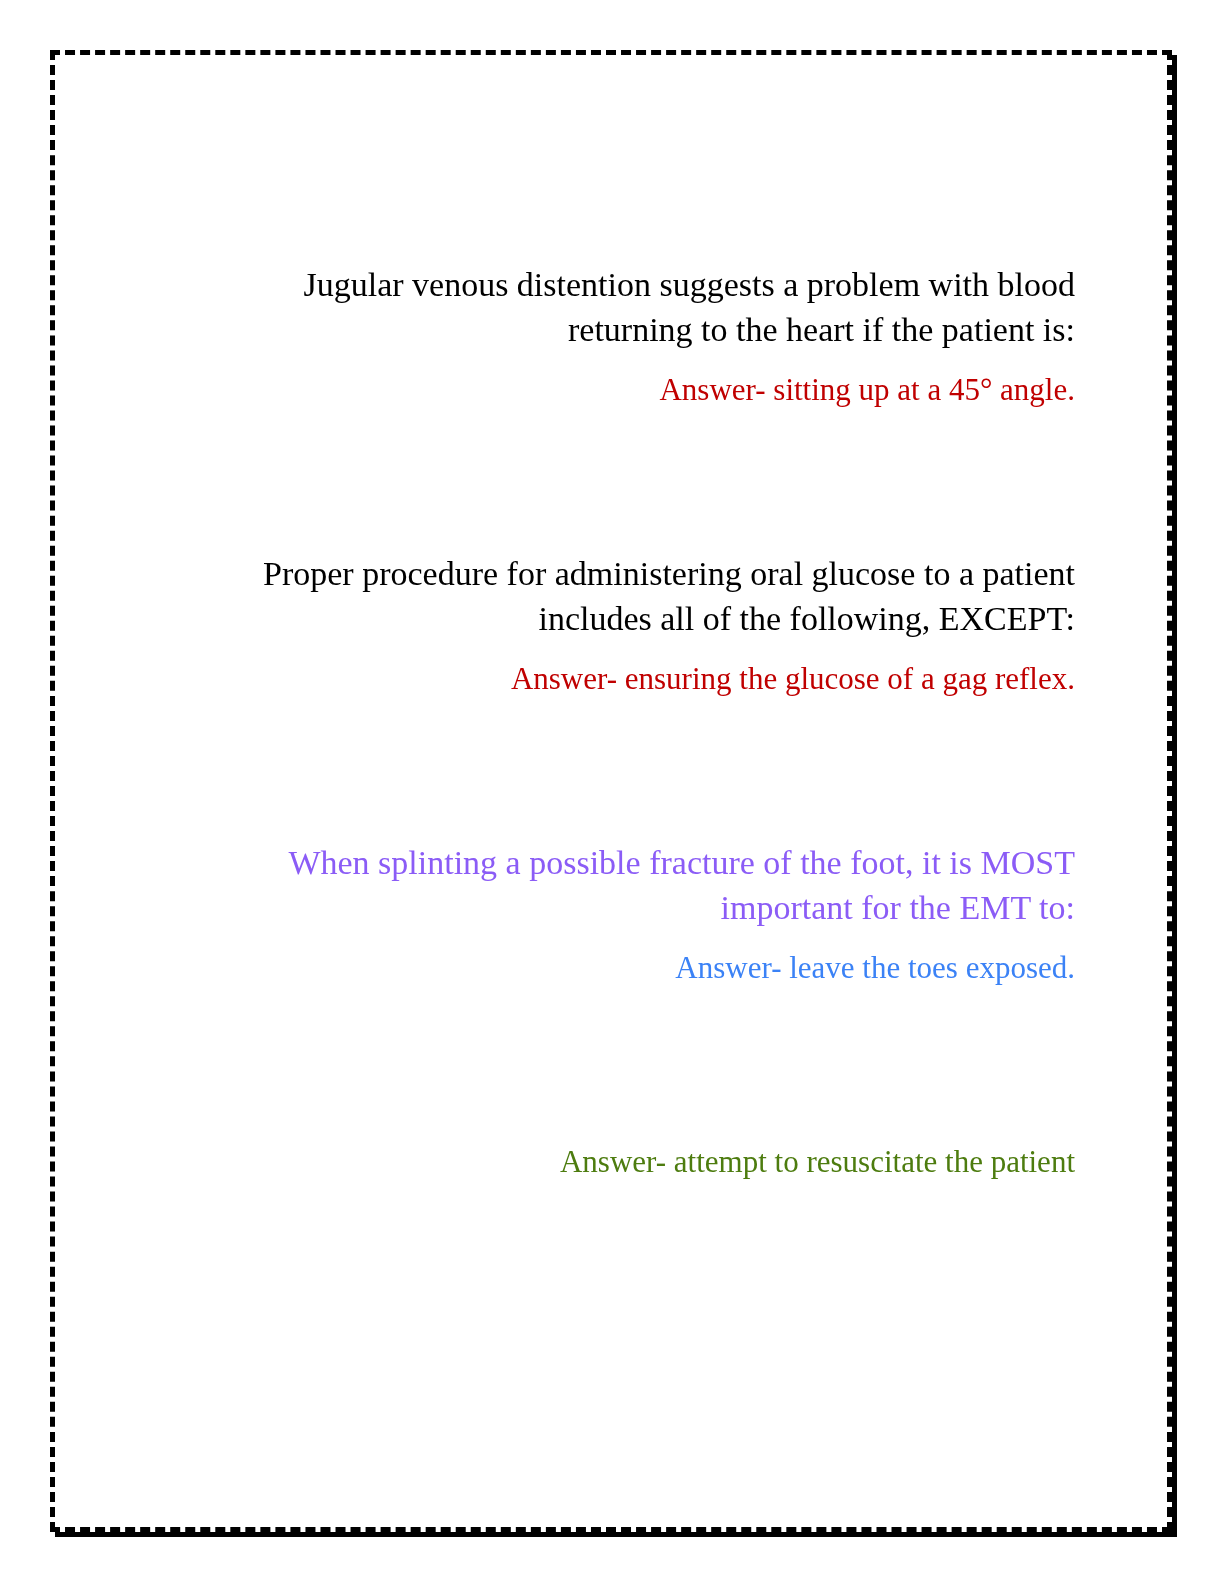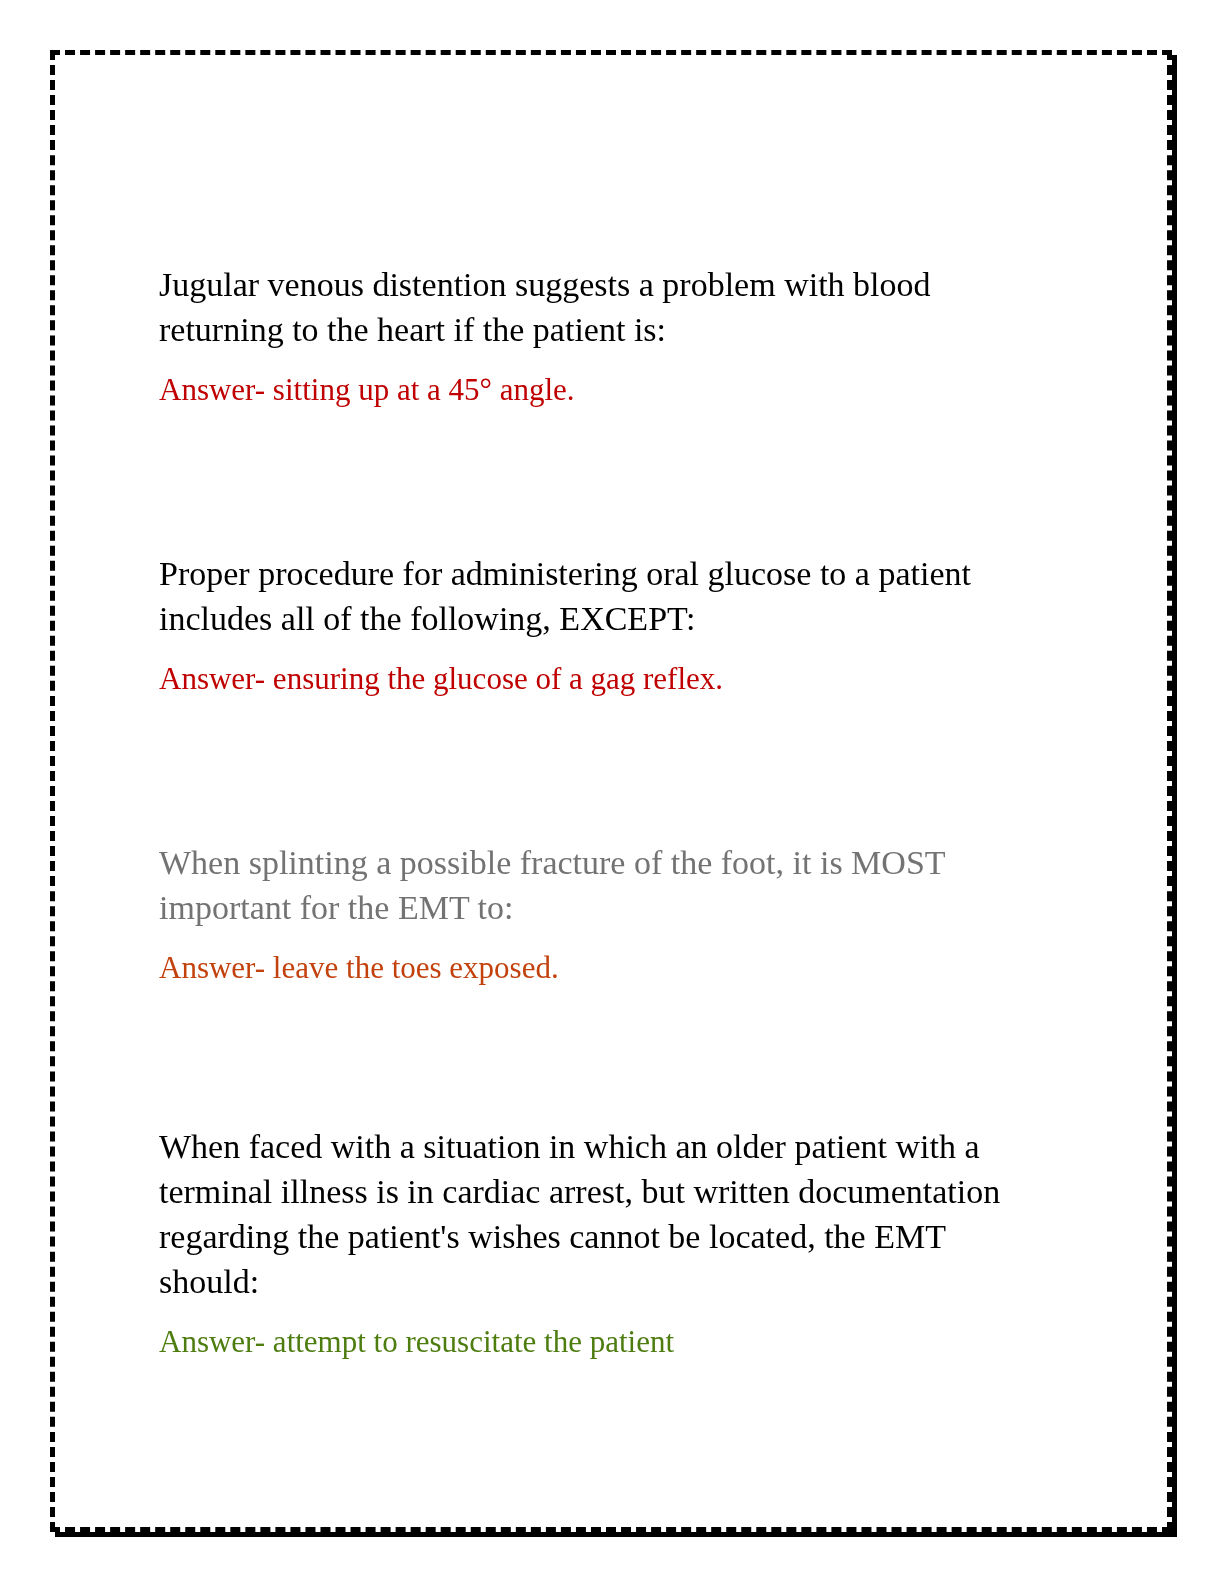--- a/index.html
+++ b/index.html
@@ -27,22 +27,23 @@
     background: transparent;
   }
   .content {
     position: absolute;
     left: 143px;
     top: 0;
     width: 930px;
   }
   .qa-block {
     position: absolute;
-    left: 16px;
+    left: 2px;
     width: 930px;
+    text-align: right;
   }
   .qa-block.b1 { top: 262px; }
   .qa-block.b2 { top: 551px; }
   .qa-block.b3 { top: 840px; }
   .qa-block.b4 { top: 1124px; }
   .question {
     margin: 0;
     font-size: 34px;
     line-height: 45px;
     color: #000000;
@@ -69,27 +70,23 @@
       <p class="answer" style="color: rgb(192, 0, 0);">Answer- sitting up at a 45° angle.</p>
     </div>
 
     <div class="qa-block b2">
       <p class="question" style="color: rgb(0, 0, 0); font-family: Liberation Serif, serif;">Proper procedure for administering oral glucose to a patient
 includes all of the following, EXCEPT:</p>
       <p class="answer" style="color: rgb(192, 0, 0);">Answer- ensuring the glucose of a gag reflex.</p>
     </div>
 
     <div class="qa-block b3">
-      <p class="question" style="color: #737373;">When splinting a possible fracture of the foot, it is MOST
+      <p class="question" style="color: #8b5cf6;">When splinting a possible fracture of the foot, it is MOST
 important for the EMT to:</p>
-      <p class="answer" style="color: #c2410c;">Answer- leave the toes exposed.</p>
+      <p class="answer" style="color: #3b82f6;">Answer- leave the toes exposed.</p>
     </div>
 
     <div class="qa-block b4">
-      <p class="question" style="color: rgb(0, 0, 0);">When faced with a situation in which an older patient with a
-terminal illness is in cardiac arrest, but written documentation
-regarding the patient's wishes cannot be located, the EMT
-should:</p>
       <p class="answer" style="color: #4d7c0f;">Answer- attempt to resuscitate the patient</p>
     </div>
 
   </div>
 </div>
 
 </body></html>

